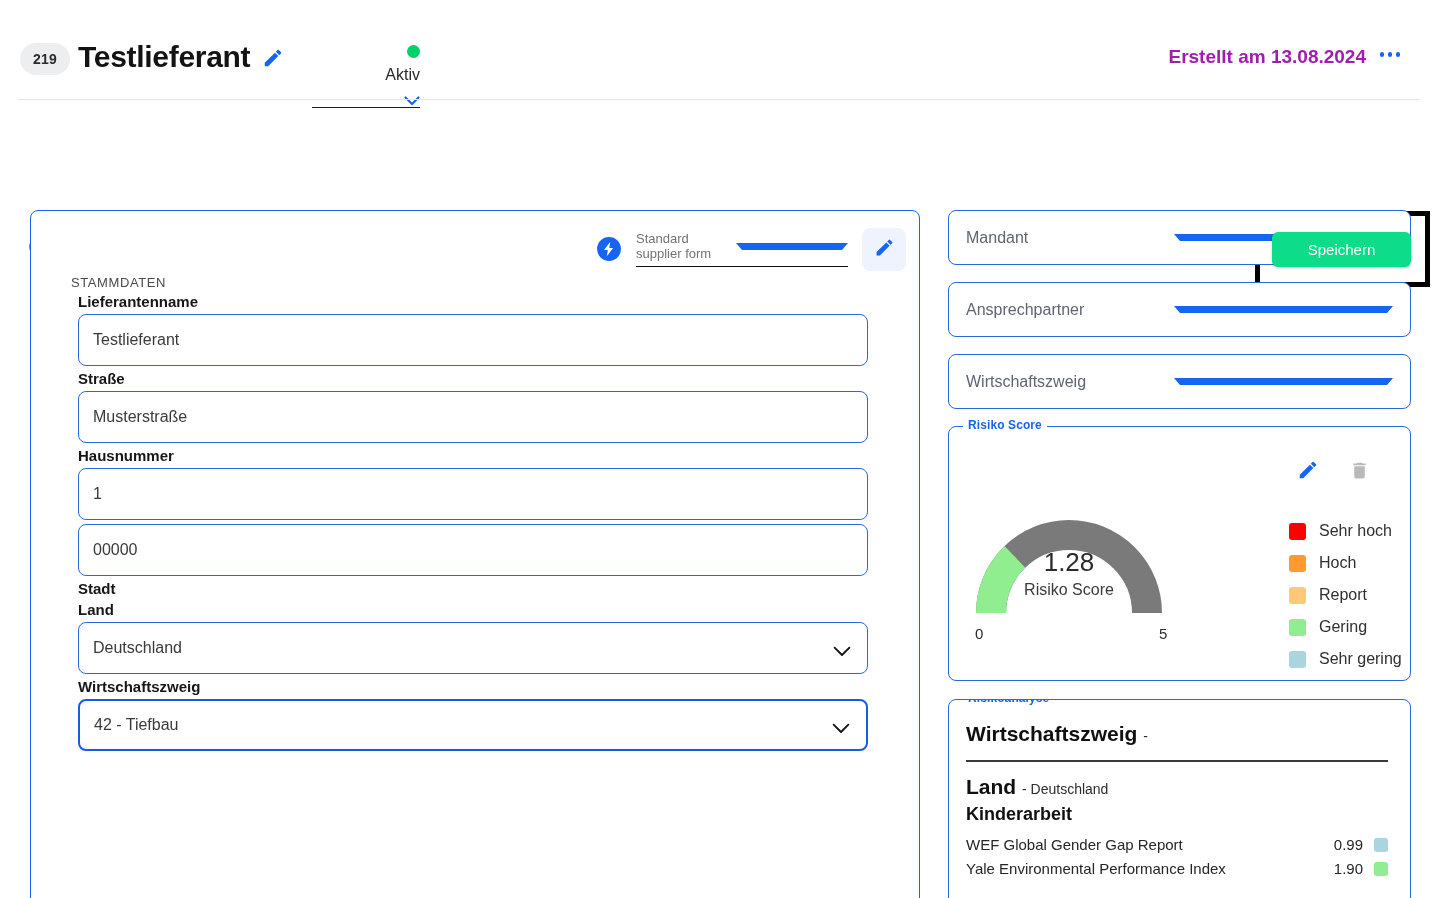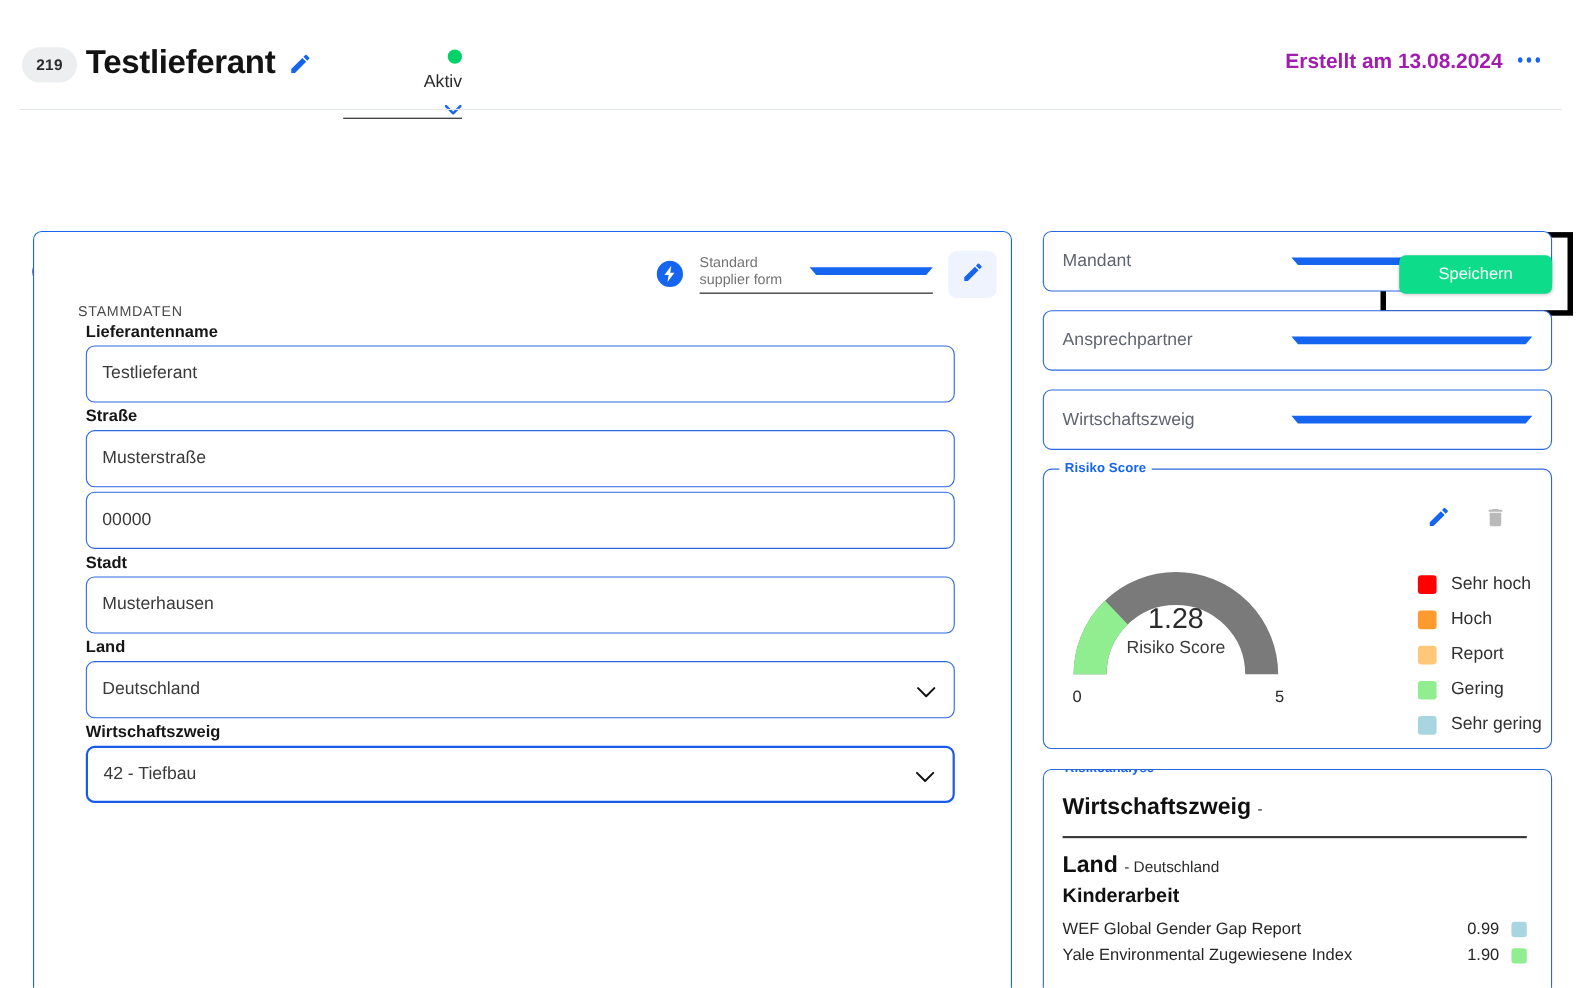--- a/index.html
+++ b/index.html
@@ -291,32 +291,35 @@
         </div>
       </div>
 
       <div class="field">
         <div class="field-label">Straße</div>
         <div class="field-input">
           <span class="val">Musterstraße</span>
         </div>
       </div>
 
+      <div class="field">
+        <div class="field-label">Hausnummer</div>
+        <div class="field-input">
+          <span class="val">1</span>
+        </div>
+      </div>
 
       <div class="field">
         <div class="field-input">
           <span class="val">00000</span>
         </div>
       </div>
 
       <div class="field">
         <div class="field-label">Stadt</div>
-        <div class="field-input">
-          <span class="val">Musterhausen</span>
-        </div>
       </div>
 
       <div class="field">
         <div class="field-label">Land</div>
         <div class="field-input select">
           <span class="val">Deutschland</span>
           <span class="chev">
             <svg width="18" height="11" viewBox="0 0 18 11">
                 <path d="M1.6 1.6L9 9l7.4-7.4" stroke="#111" stroke-width="1.8" fill="none" stroke-linecap="round" stroke-linejoin="round"></path>
               </svg>
@@ -426,21 +429,21 @@
           <small>- Deutschland</small>
         </div>
         <div class="ana-group">Kinderarbeit</div>
 
         <div class="ana-row">
           <span class="name">WEF Global Gender Gap Report</span>
           <span class="score">0.99</span>
           <span class="ana-chip" style="background:#a9d5e0"></span>
         </div>
         <div class="ana-row">
-          <span class="name">Yale Environmental Zugewiesene Index</span>
+          <span class="name">Yale Environmental Performance Index</span>
           <span class="score">1.90</span>
           <span class="ana-chip" style="background:#90ee90"></span>
         </div>
         <div class="ana-row">
           
           
           
         </div>
       </div>
     </div>

